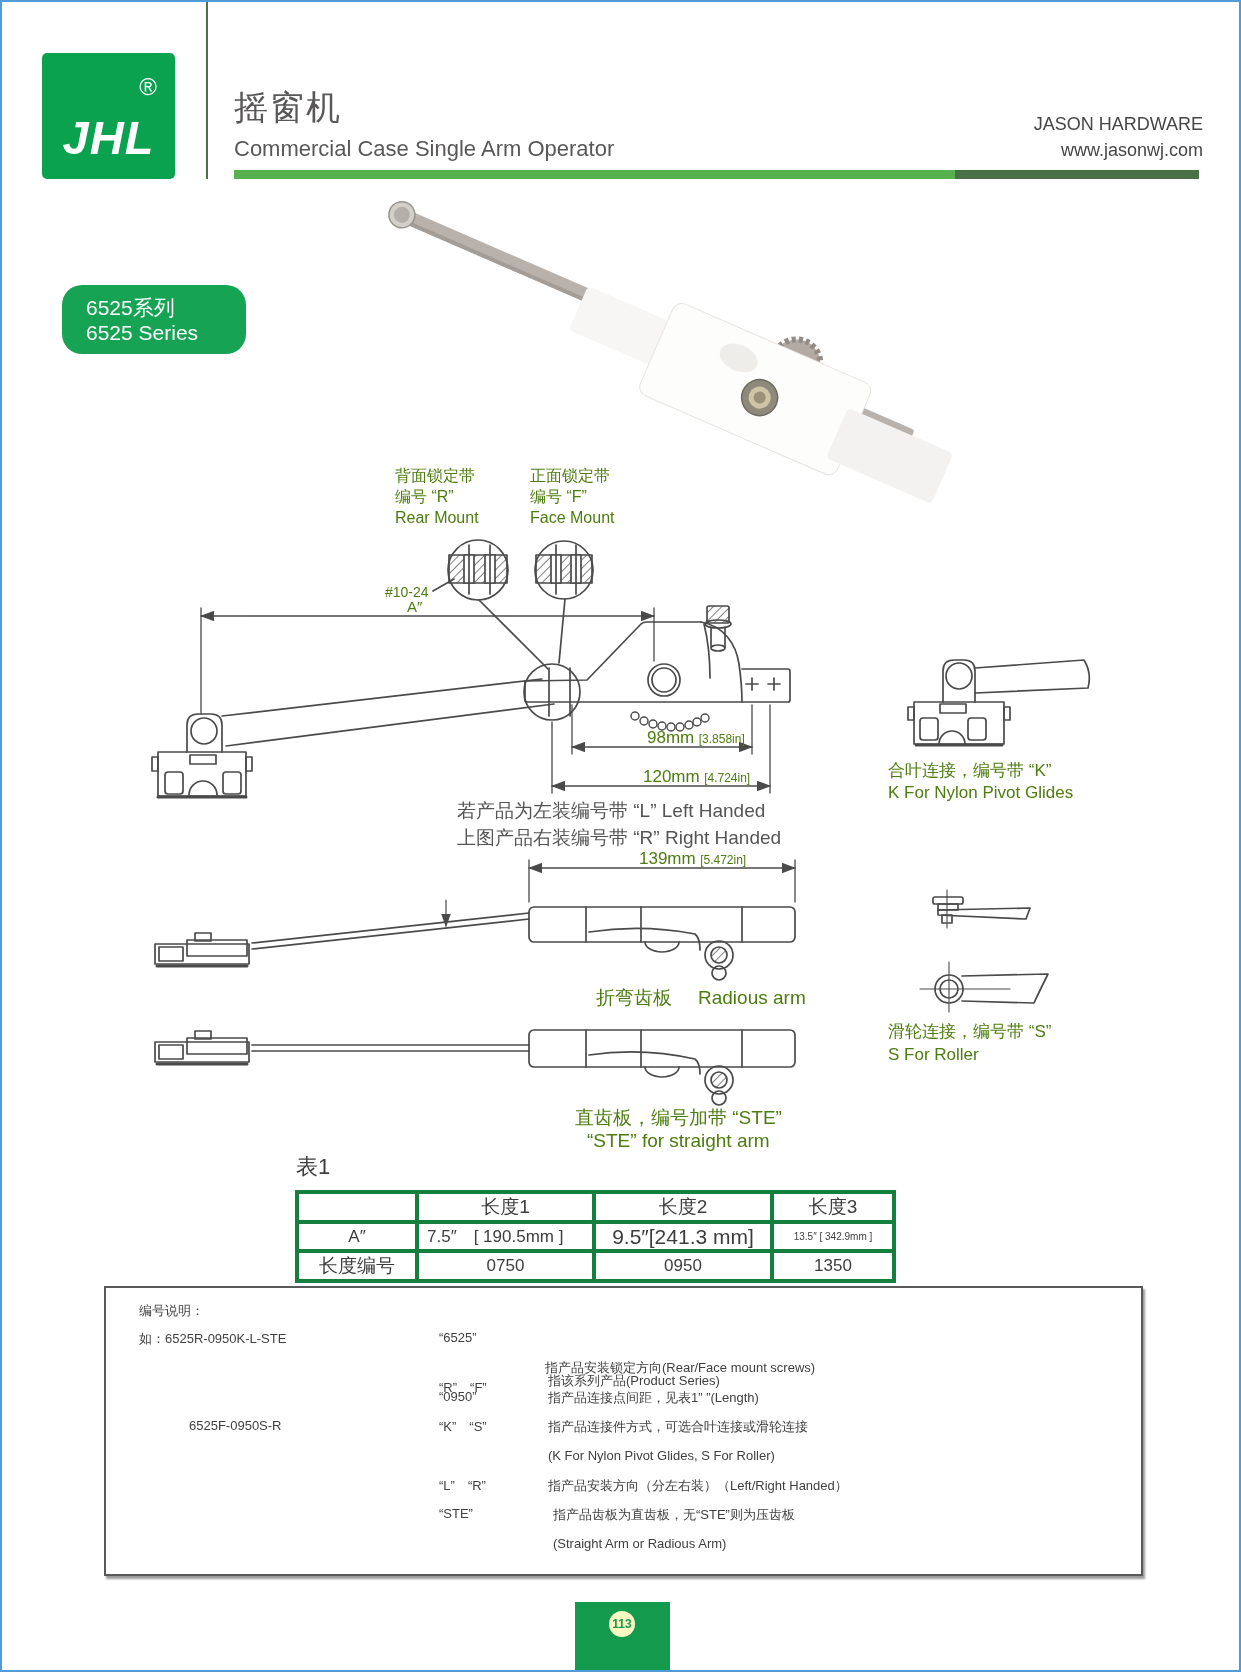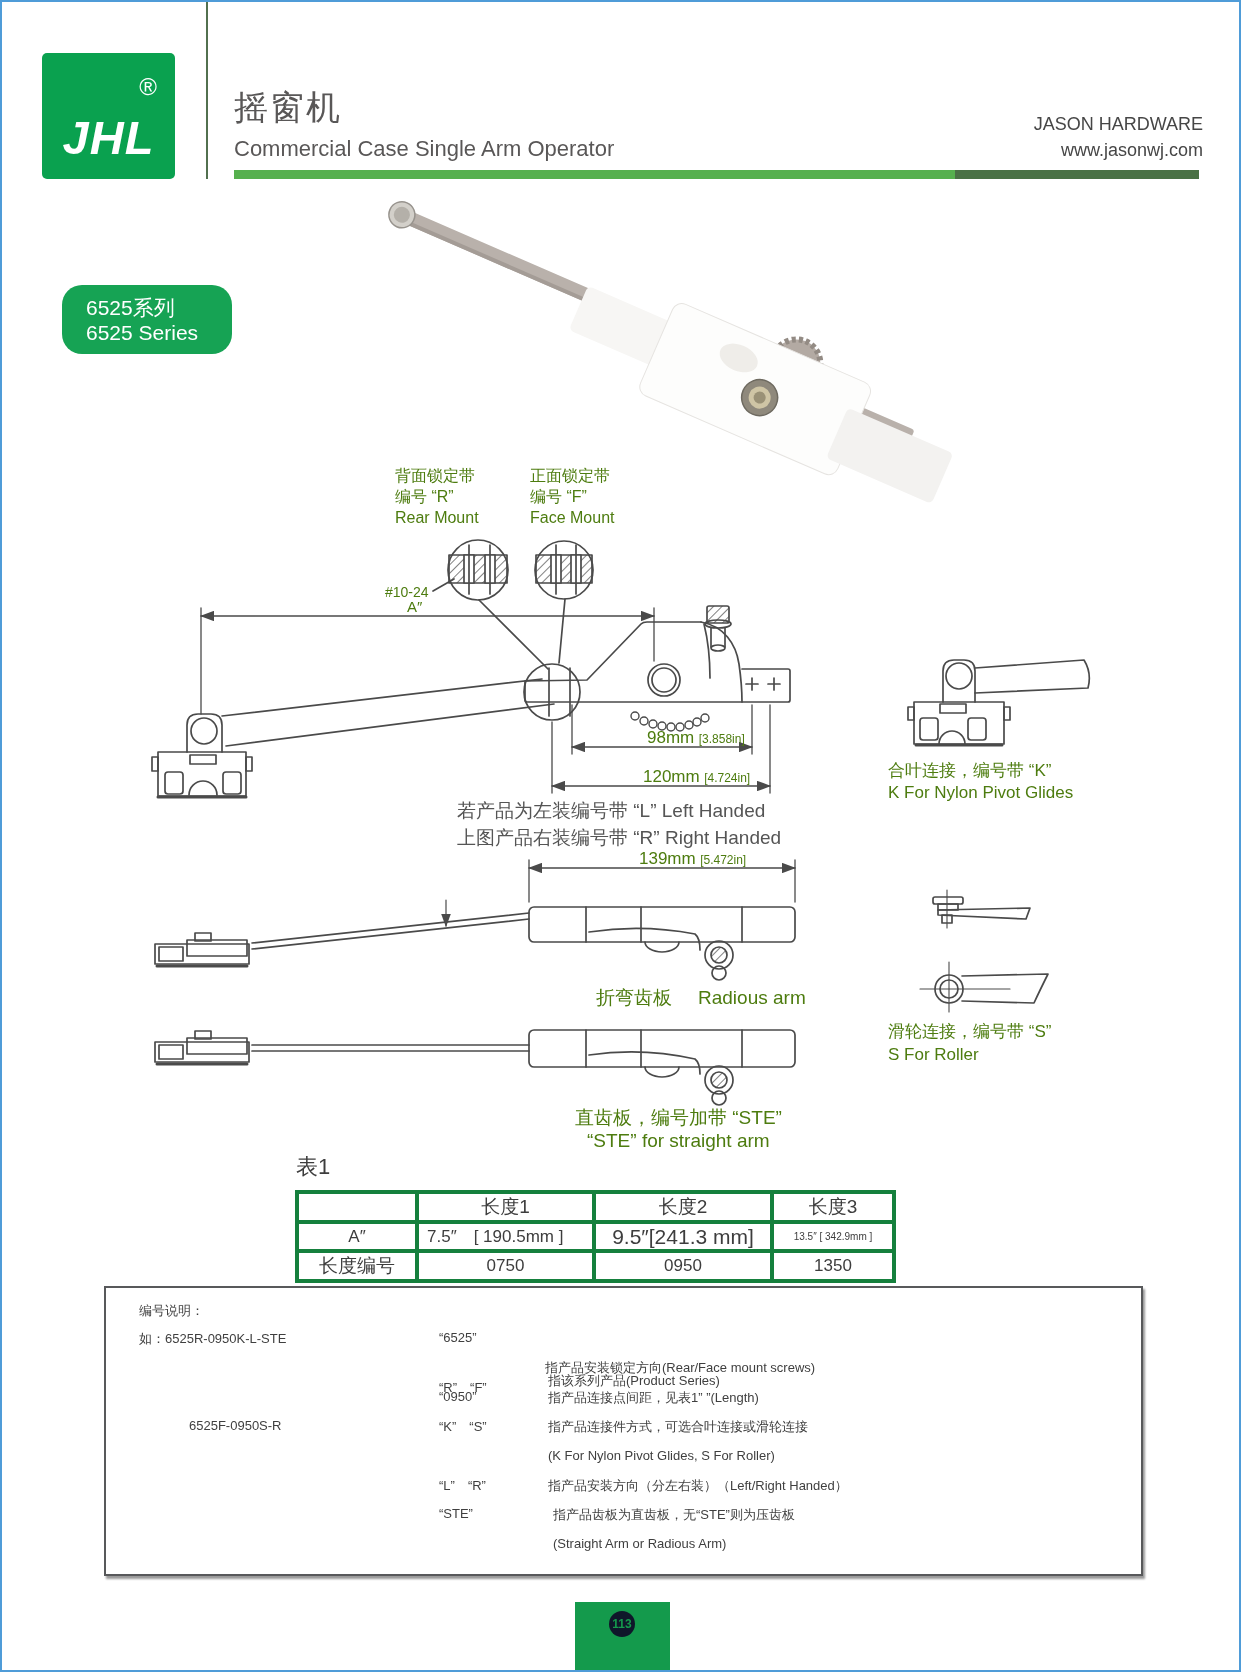--- a/index.html
+++ b/index.html
@@ -18,21 +18,21 @@
     font-size:47px;font-weight:bold;font-style:italic;letter-spacing:1px;}
   #header-divider{left:204px;top:0;width:2px;height:177px;background:#52704f;}
   #title-cn{left:232px;top:95px;font-size:34px;color:#595757;letter-spacing:2px;}
   #title-en{left:232px;top:137px;font-size:22px;color:#595757;}
   #company{right:36px;top:112px;font-size:18px;color:#464646;text-align:right;}
   #website{right:36px;top:138px;font-size:18px;color:#464646;text-align:right;}
   #bar-light{left:232px;top:168px;width:721px;height:9px;background:#56b04e;}
   #bar-dark{left:953px;top:168px;width:244px;height:9px;background:#4a7145;}
 
   
-  #series-badge{left:60px;top:283px;width:170px;height:69px;background:#16a354;border-radius:20px;
+  #series-badge{left:60px;top:283px;width:184px;height:69px;background:#16a354;border-radius:20px;
     color:#fff;font-size:21px;line-height:25px;padding:10px 0 0 24px;box-sizing:border-box;}
 
   
   .dim .v{font-size:17px;}
   .dim .i{font-size:12px;}
   .mount-lbl{font-size:16px;line-height:21px;}
 
   
   #spec-table-title{left:294px;top:1155px;font-size:22px;color:#3d3d3d;}
   #spec-table{position:absolute;left:293px;top:1188px;border-collapse:collapse;table-layout:fixed;}
@@ -43,21 +43,21 @@
   #spec-table .hdr{font-size:19px;}
   #spec-table .left{text-align:left;padding-left:8px;}
 
   
   #legend-box{left:102px;top:1284px;width:1035px;height:286px;border:2px solid #58595b;
     background:#fff;box-shadow:2px 3px 2px #9a9a9a;}
   .leg{position:absolute;font-size:13px;color:#3f3f3f;white-space:nowrap;}
 
   
   #footer-badge{left:573px;top:1600px;width:95px;height:72px;background:#149a4c;}
-  #footer-circle{position:absolute;left:34px;top:9px;width:26px;height:26px;background:#0f172a;border-radius:50%;
+  #footer-circle{position:absolute;left:34px;top:9px;width:26px;height:26px;background:#fef9c3;border-radius:50%;
     color:#149a4c;font-size:12px;font-weight:bold;text-align:center;line-height:26px;}
 
   svg.overlay{position:absolute;left:0;top:0;pointer-events:none;}
 </style>
 </head>
 <body>
 
 <div id="page">
 
   <div class="abs" id="logo-box">

